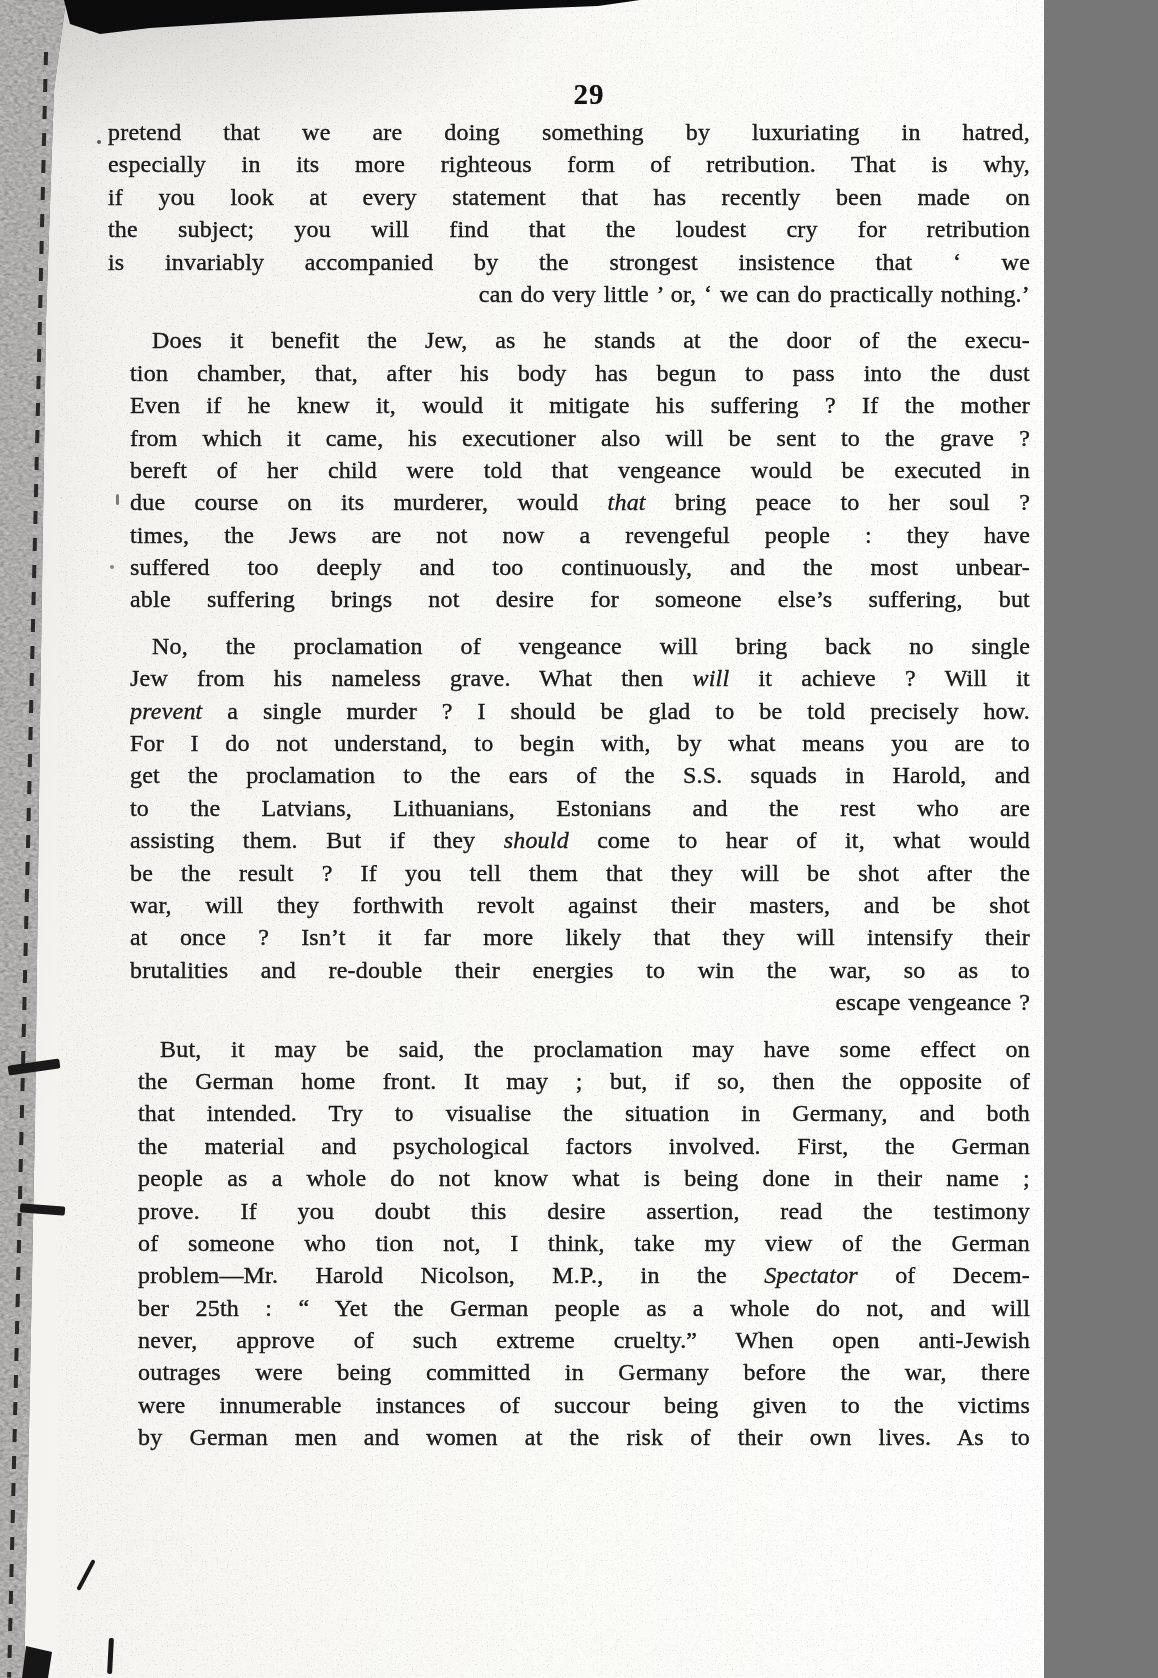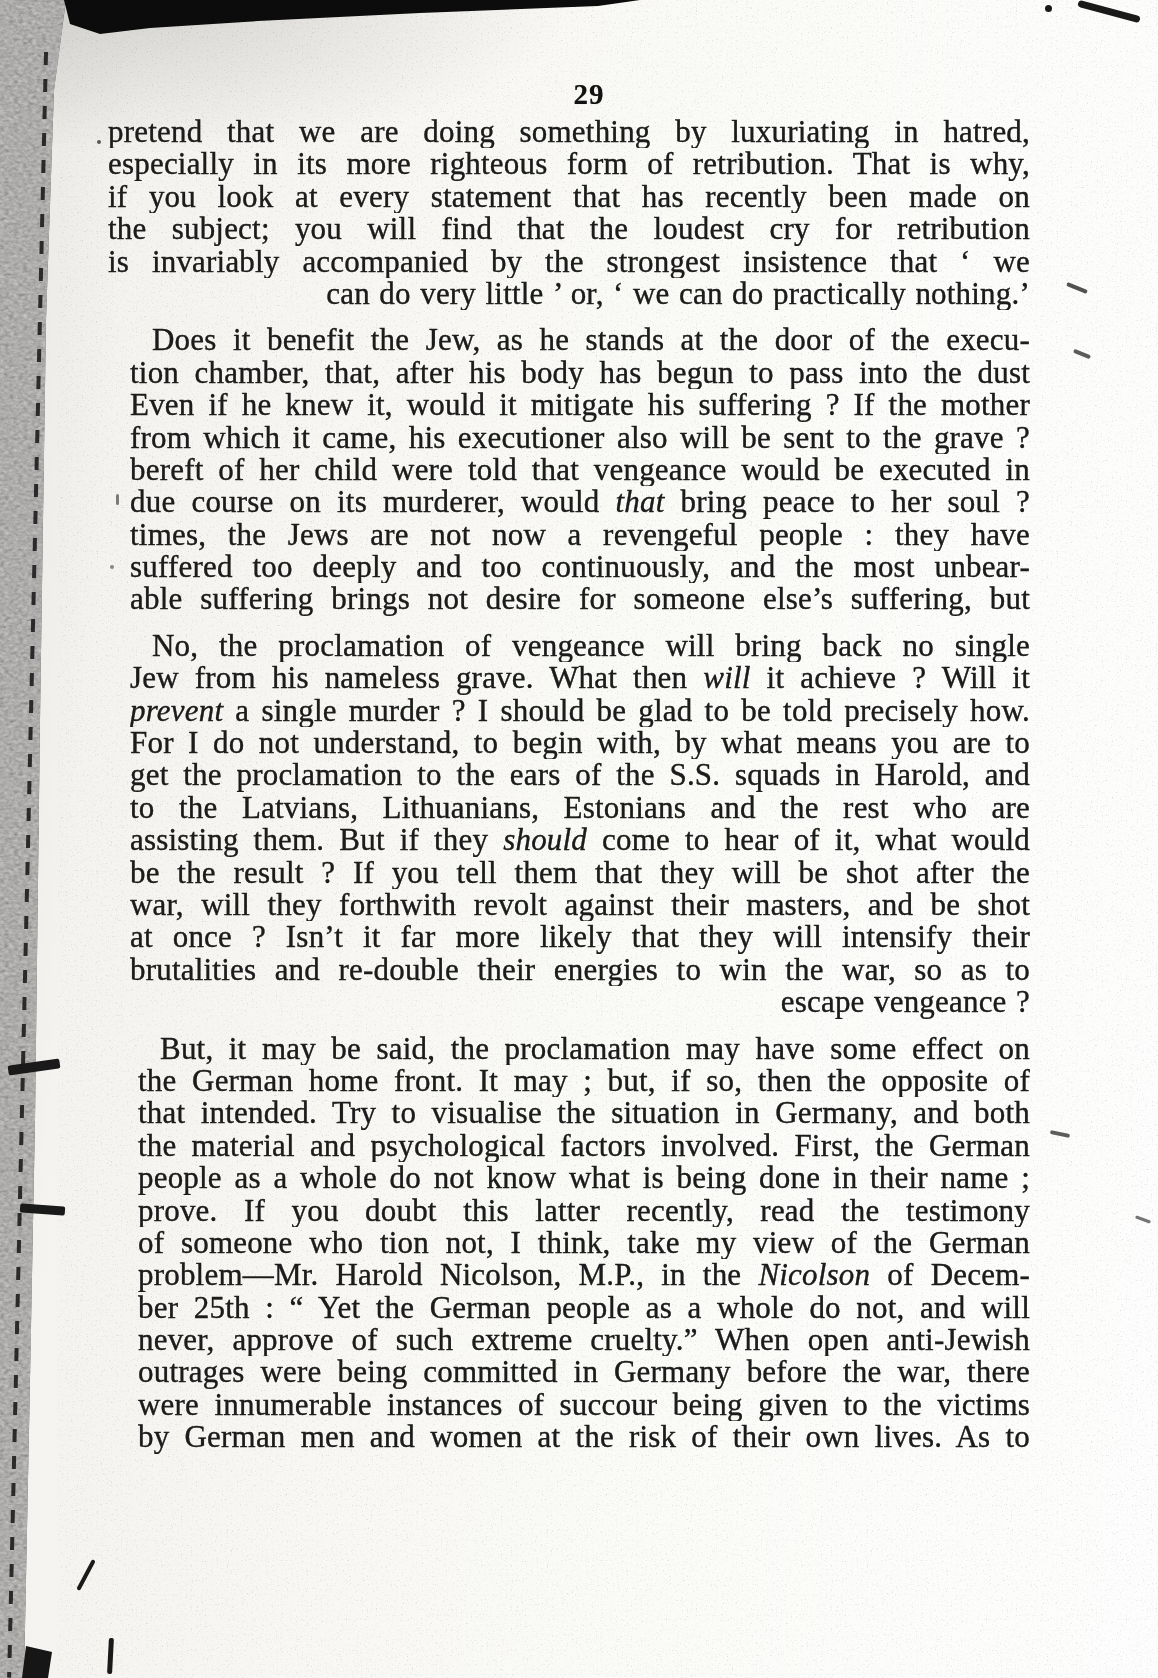--- a/index.html
+++ b/index.html
@@ -1,27 +1,27 @@
 <!DOCTYPE html>
 <html><head>
 <meta charset="utf-8">
 <style>
   html,body{margin:0;padding:0;background:#777;}
   .scan{
-    position:relative;width:1158px;height:1678px;overflow:hidden;
+    position:relative;width:1044px;height:1678px;overflow:hidden;
     font-family:"Liberation Serif", serif;
     background:
       radial-gradient(620px 220px at 140px 0px, rgba(50,50,50,.16), transparent 70%),
       linear-gradient(95deg,#d8d6d2 0px,#ecebe7 62px,#f4f3ef 150px,#f8f7f3 430px,#fafaf7 720px,#fcfcfa 1010px,#fdfdfd 100%);
     text-decoration: underline;
   }
   .texture-svg{position:absolute;left:0;top:0;z-index:1;pointer-events:none;}
   .content{
     position:absolute;left:130px;top:116px;width:900px;z-index:2;
-    font-size:31px;line-height:32.4px;color:#1c1c1c;
+    font-size:24px;line-height:32.4px;color:#1c1c1c;
     -webkit-text-stroke:.3px #1c1c1c;
     text-shadow:0 0 .6px rgba(25,25,25,.35);
     word-spacing:1.5px;letter-spacing:.2px;
   }
   .page-number{
     position:absolute;left:130px;top:78px;width:900px;z-index:2;
     text-align:center;padding-left:18px;box-sizing:border-box;
     font-family:"Liberation Serif", serif;font-size:29px;font-weight:700;color:#121212;
     letter-spacing:1px;text-shadow:0 0 .7px rgba(20,20,20,.45);
   }
@@ -123,23 +123,23 @@
         <div class="line"><span>at once ? Isn’t it far more likely that they will intensify their</span></div>
         <div class="line"><span>brutalities and re-double their energies to win the war, so as to</span></div>
         <div class="line no-just"><span>escape vengeance ?</span></div>
       </div>
       <div class="para indent">
         <div class="line"><span>But, it may be said, the proclamation may have some effect on</span></div>
         <div class="line"><span>the German home front. It may ;  but, if so, then the opposite of</span></div>
         <div class="line"><span>that intended. Try to visualise the situation in Germany, and both</span></div>
         <div class="line"><span>the material and psychological factors involved. First, the German</span></div>
         <div class="line"><span>people as a whole do not know what is being done in their name ;</span></div>
-        <div class="line"><span>prove. If you doubt this latter recently, read the testimony</span></div>
+        <div class="line"><span>prove. If you doubt this desire assertion, read the testimony</span></div>
         <div class="line"><span>of someone who tion not, I think, take my view of the German</span></div>
-        <div class="line"><span>problem—Mr. Harold Nicolson, M.P., in the </span><i>Nicolson</i><span> of Decem-</span></div>
+        <div class="line"><span>problem—Mr. Harold Nicolson, M.P., in the </span><i>Spectator</i><span> of Decem-</span></div>
         <div class="line"><span>ber 25th :  “ Yet the German people as a whole do not, and will</span></div>
         <div class="line"><span>never, approve of such extreme cruelty.” When open anti-Jewish</span></div>
         <div class="line"><span>outrages were being committed in Germany before the war, there</span></div>
         <div class="line"><span>were innumerable instances of succour being given to the victims</span></div>
         <div class="line"><span>by German men and women at the risk of their own lives. As to</span></div>
       </div>
     </div>
 
 </div>
 

